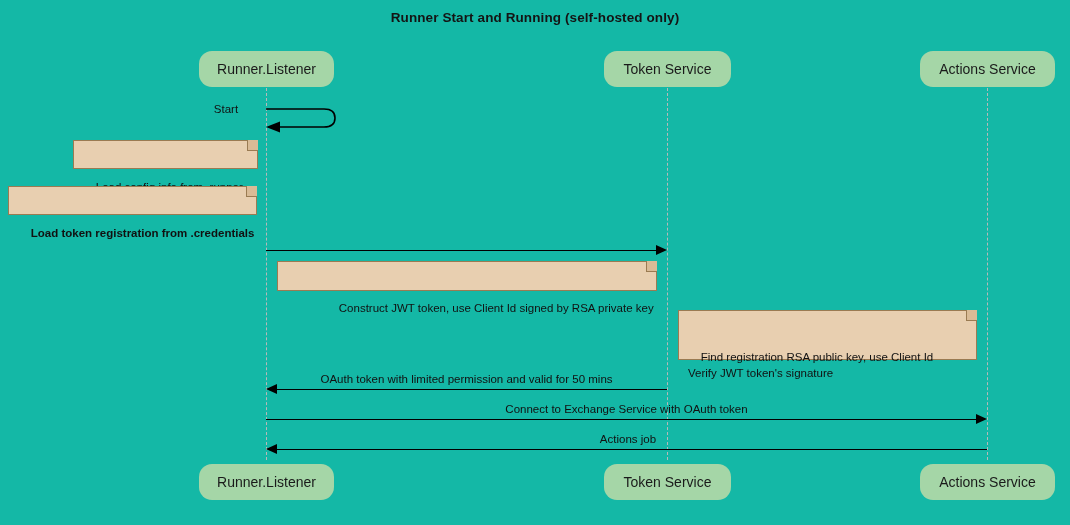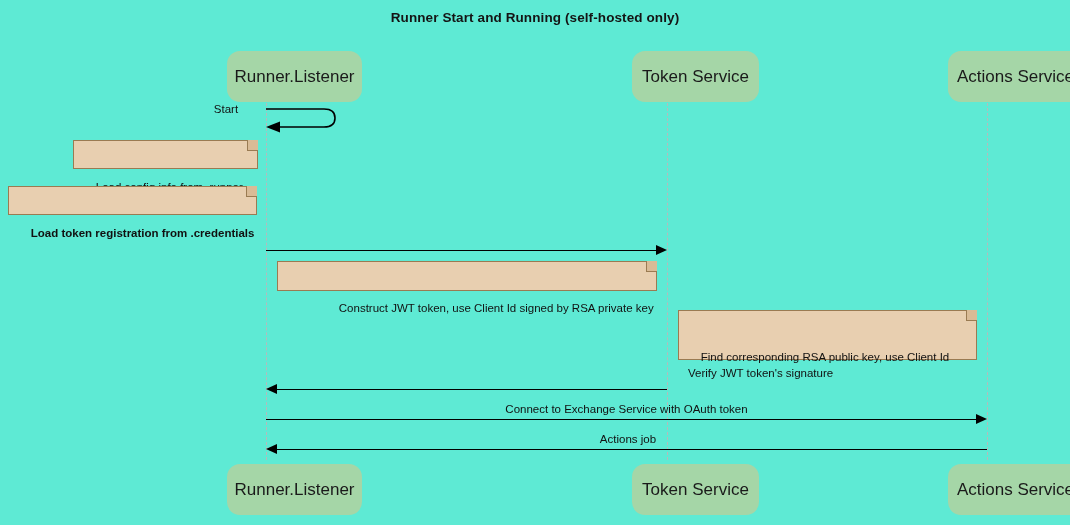--- a/index.html
+++ b/index.html
@@ -8,21 +8,21 @@
     background: #ffffff;
   }
   body {
     font-family: "Liberation Sans", sans-serif;
     color: #000000;
   }
   #canvas {
     position: relative;
     width: 1070px;
     height: 525px;
-    background: #5eead4;
+    background: #14b8a6;
     overflow: hidden;
   }
   .diagram-title {
     position: absolute;
     left: 0;
     top: 10px;
     width: 1070px;
     text-align: center;
     font-size: 13.5px;
     font-weight: bold;
@@ -31,30 +31,29 @@
   }
   
   .lifeline {
     position: absolute;
     width: 0;
     border-left: 1px dashed #b9b9b9;
   }
   
   .participant {
     position: absolute;
-    height: 51px;
+    height: 36px;
     background: #a5d6a7;
     border-radius: 13px;
     display: flex;
     align-items: center;
     justify-content: center;
-    font-size: 17px;
+    font-size: 14px;
     color: #1a1a1a;
     box-sizing: border-box;
-    margin-left: 28px;
   }
   
   .note {
     position: absolute;
     background: #e8cfb0;
     border: 1px solid #9a7b52;
     box-sizing: border-box;
     font-size: 11.5px;
     color: #111111;
     line-height: 16px;
@@ -147,24 +146,25 @@
   <div class="msg-line" style="left:266px; top:250px; width:391px;"></div>
   <div class="arrow-head right" style="left:656px; top:245px;"></div>
 
   <div class="note" style="left:277px; top:261px; width:380px; height:30px;padding-left:48px;">
     <span class="fold"></span>
     <span>Construct JWT token, use Client Id signed by RSA private key</span>
   </div>
 
   <div class="note" style="left:678px; top:310px; width:299px; height:50px;">
     <span class="fold"></span>
-    <span>Find corresponding RSA public key, use Client Id
+    <span>Find registration RSA public key, use Client Id
 Verify JWT token's signature</span>
   </div>
 
+  <div class="msg-label" style="left:266px; top:373px; width:401px;">OAuth token with limited permission and valid for 50 mins</div>
   <div class="msg-line" style="left:277px; top:389px; width:390px;"></div>
   <div class="arrow-head left" style="left:266px; top:384px;"></div>
 
   <div class="msg-label" style="left:266px; top:403px; width:721px;">Connect to Exchange Service with OAuth token</div>
   <div class="msg-line" style="left:266px; top:419px; width:711px;"></div>
   <div class="arrow-head right" style="left:976px; top:414px;"></div>
 
   <div class="msg-label" style="left:528px; top:433px; width:200px;">Actions job</div>
   <div class="msg-line" style="left:277px; top:449px; width:710px;"></div>
   <div class="arrow-head left" style="left:266px; top:444px;"></div>

